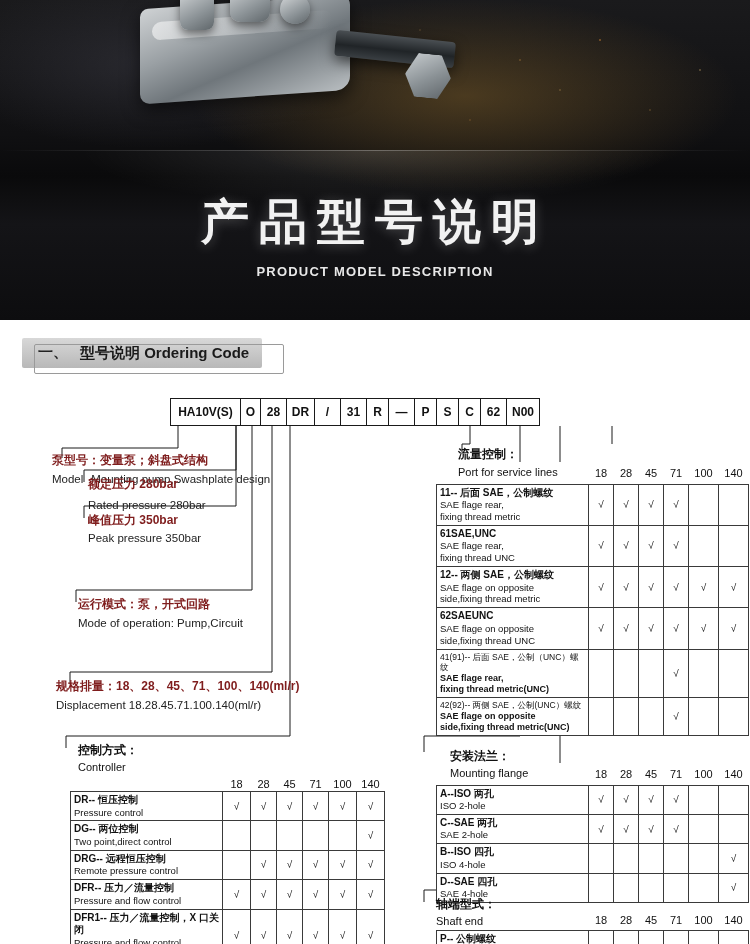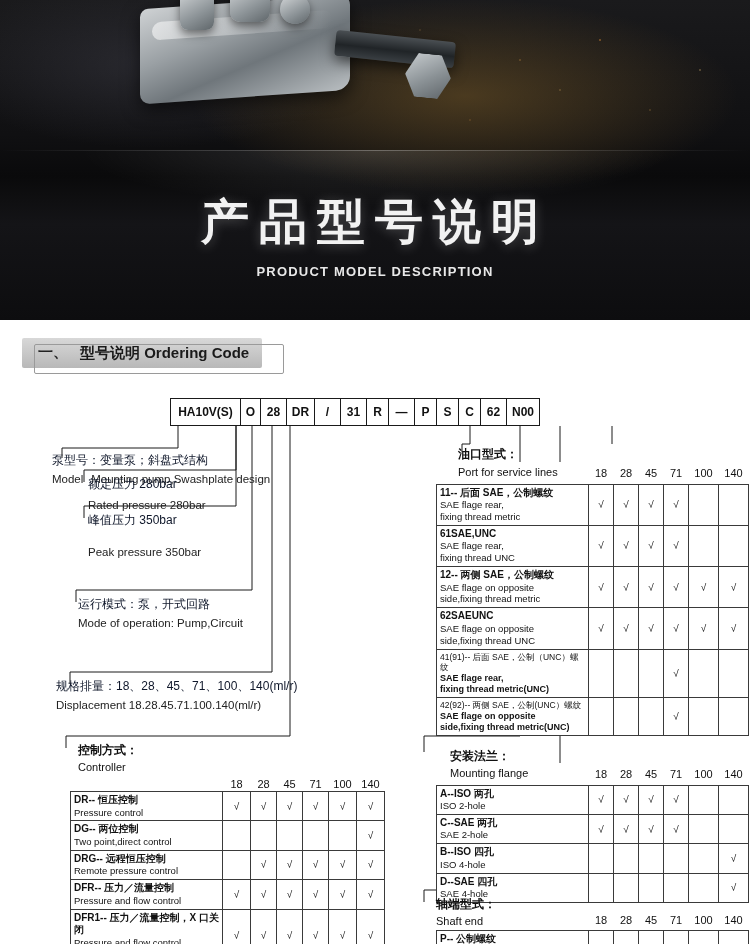--- a/index.html
+++ b/index.html
@@ -121,21 +121,21 @@
     display:flex; align-items:center; justify-content:center;
     padding:0 4px; background:#fff; min-width:18px;
   }
   .code-cell:last-child { border-right:1px solid #1a1a1a; }
 
   
   .lines { position:absolute; left:0; top:0; width:750px; height:944px; pointer-events:none; }
 
   
   .lbl { position:absolute; font-size:11.5px; line-height:1.35; }
-  .lbl .cn { font-weight:normal; color:#0f172a; font-size:12px; }
+  .lbl .cn { font-weight:bold; color:#7f1d1d; font-size:12px; }
   .lbl .en { color:#222; }
 
   
   table.grid {
     border-collapse:collapse; font-size:9.5px; background:#fff;
   }
   table.grid td, table.grid th {
     border:1px solid #3a3a3a; padding:1px 2px; text-align:center; vertical-align:middle;
     font-weight:normal; color:#111;
   }
@@ -218,21 +218,21 @@
   </div>
 </div>
 
 <div class="lbl" style="left:88px; top:476px; width:280px;">
   <div class="cn">额定压力 280bar</div>
   <div class="en" style="margin-top:6px;">Rated pressure 280bar</div>
 </div>
 
 <div class="lbl" style="left:88px; top:512px; width:280px;">
   <div class="cn">峰值压力 350bar</div>
-  <div class="en" style="margin-top:17px;">Peak pressure 350bar</div>
+  <div class="en" style="margin-top:3px;">Peak pressure 350bar</div>
 </div>
 
 <div class="lbl" style="left:78px; top:596px; width:300px;">
   <div class="cn">运行模式：泵，开式回路</div>
   <div class="en" style="margin-top:4px;">Mode of operation:  Pump,Circuit</div>
 </div>
 
 <div class="lbl" style="left:56px; top:678px; width:330px;">
   <div class="cn">规格排量：18、28、45、71、100、140(ml/r)</div>
   <div class="en" style="margin-top:4px;">Displacement 18.28.45.71.100.140(ml/r)</div>
@@ -315,21 +315,21 @@
       <td class="chk">√</td>
       <td class="chk">√</td>
     </tr>
 
   </tbody>
     </table>
 </div>
 
 <div class="abs" style="left:436px; top:446px;">
   <div style="margin-left:22px;">
-    <div class="tbl-title">油口型式：</div>
+    <div class="tbl-title">流量控制：</div>
     <div class="tbl-title-en" style="margin-top:3px;">Port for service lines</div>
   </div>
   <table class="grid" style="margin-top:-16px; margin-left:0;">
     <tbody>
         <tr>
       <td style="border:none;width:132px;height:22px;"></td>
       <td class="hdr-num" style="border:none;width:25px;">18</td>
       <td class="hdr-num" style="border:none;width:25px;">28</td>
       <td class="hdr-num" style="border:none;width:25px;">45</td>
       <td class="hdr-num" style="border:none;width:25px;">71</td>

